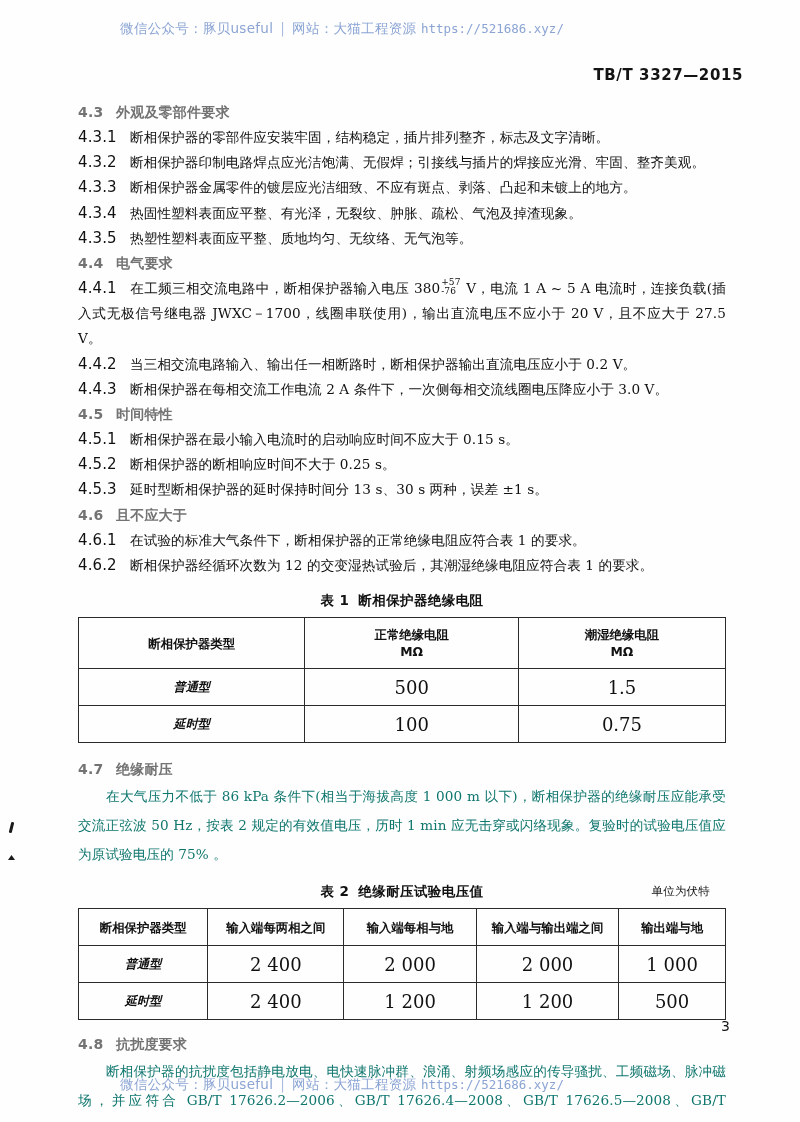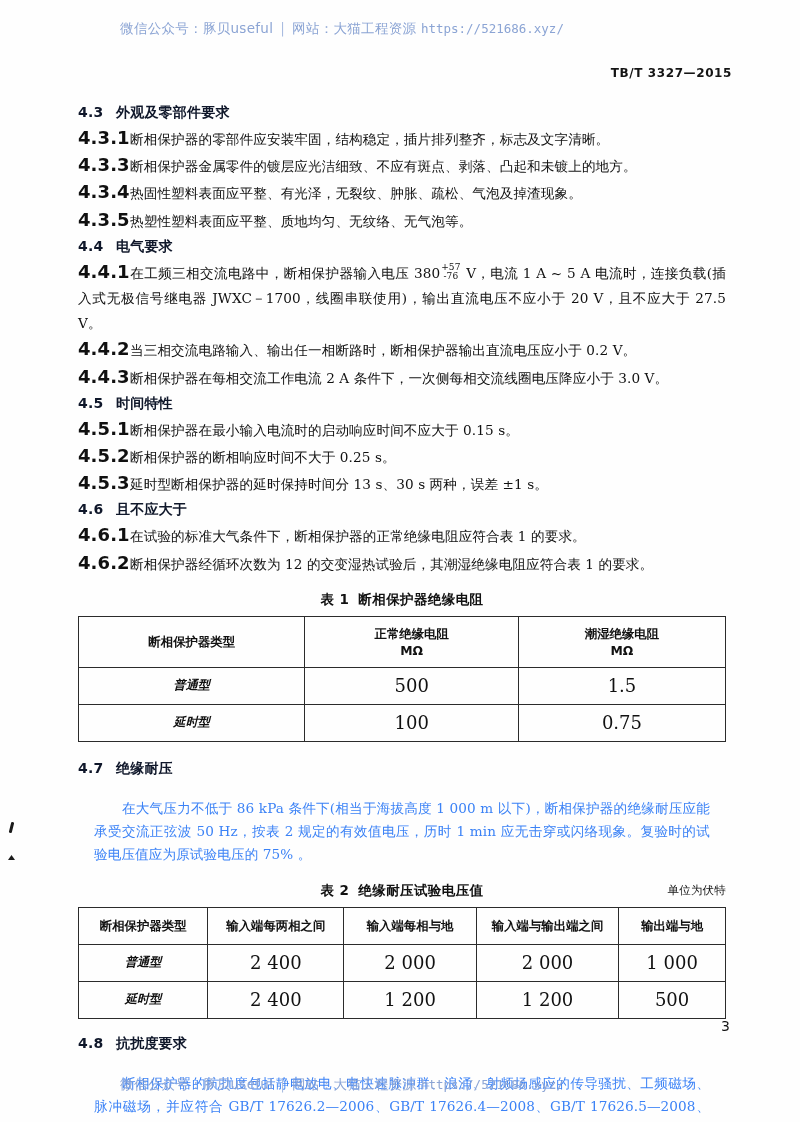--- a/index.html
+++ b/index.html
@@ -44,105 +44,105 @@
   .wm-url {
     font-family: "DejaVu Sans Mono", "Liberation Mono", monospace;
     font-size: 12.5px;
     letter-spacing: 0px;
   }
 
   
   .doc-header {
     position: absolute;
     top: 66px;
-    right: 68px;
-    font-family: "DejaVu Sans", "Liberation Sans", sans-serif;
-    font-weight: bold;
-    font-size: 12px;
+    right: 57px;
+    font-family: "DejaVu Sans", "Liberation Sans", sans-serif;
+    font-weight: bold;
+    font-size: 15px;
     letter-spacing: 0.6px;
     color: #141414;
   }
 
   
   .content {
     position: absolute;
     left: 78px;
     top: 100px;
     width: 648px;
   }
 
   h2.sec {
     margin: 0;
     padding: 0;
     font-family: "DejaVu Sans", "Liberation Sans", sans-serif;
     font-weight: bold;
     font-size: 14px;
     line-height: 25px;
     letter-spacing: 0.2px;
-    color: #0f172a;
+    color: #737373;
   }
   h2.sec .num {
     display: inline-block;
     min-width: 38px;
   }
 
   p.clause {
     margin: 0;
     padding: 0;
     font-size: 13.6px;
     line-height: 25.2px;
     text-align: justify;
     letter-spacing: 0.1px;
     color: #101010;
   }
   p.clause .num {
     font-family: "DejaVu Sans", "Liberation Sans", sans-serif;
-    font-weight: bold;
-    font-size: 18px;
+    font-weight: normal;
+    font-size: 15px;
     display: inline-block;
     min-width: 52px;
   }
   p.para {
-    margin: 16px;
+    margin: 0;
     padding: 0;
     font-size: 13.6px;
-    line-height: 23px;
+    line-height: 29px;
     text-align: justify;
     text-indent: 28px;
     letter-spacing: 0.1px;
-    color: #3b82f6;
+    color: #0f766e;
   }
 
   .tol {
     display: inline-block;
     position: relative;
     font-size: 9px;
     line-height: 1.05;
     vertical-align: -0.15em;
-    text-align: center;
+    text-align: left;
     margin: 0 1px;
   }
   .tol span { display: block; }
 
   
   .table-block { margin-top: 14px; }
 
   .table-caption {
     text-align: center;
     font-family: "DejaVu Sans", "Liberation Sans", sans-serif;
     font-weight: bold;
     font-size: 13.5px;
     letter-spacing: 0.4px;
     margin-bottom: 7px;
     position: relative;
   }
   .table-caption .cap-num { margin-right: 9px; }
   .unit-note {
     position: absolute;
-    right: 0;
+    right: 16px;
     top: 1px;
     font-family: "DejaVu Sans", "Liberation Sans", sans-serif;
     font-weight: normal;
     font-size: 11.5px;
     letter-spacing: 0.2px;
   }
 
   table.std {
     width: 100%;
     border-collapse: collapse;
@@ -211,20 +211,23 @@
 
   <div class="doc-header">TB/T 3327—2015</div>
 
   <div class="content">
 
     <h2 class="sec">
       <span class="num">4.3</span><span>外观及零部件要求</span>
     </h2>
     <p class="clause">
       <span class="num">4.3.1</span><span>断相保护器的零部件应安装牢固，结构稳定，插片排列整齐，标志及文字清晰。</span>
+    </p>
+    <p class="clause">
+      <span class="num">4.3.2</span><span>断相保护器印制电路焊点应光洁饱满、无假焊；引接线与插片的焊接应光滑、牢固、整齐美观。</span>
     </p>
     <p class="clause">
       <span class="num">4.3.3</span><span>断相保护器金属零件的镀层应光洁细致、不应有斑点、剥落、凸起和未镀上的地方。</span>
     </p>
     <p class="clause">
       <span class="num">4.3.4</span><span>热固性塑料表面应平整、有光泽，无裂纹、肿胀、疏松、气泡及掉渣现象。</span>
     </p>
     <p class="clause">
       <span class="num">4.3.5</span><span>热塑性塑料表面应平整、质地均匀、无纹络、无气泡等。</span>
     </p>

